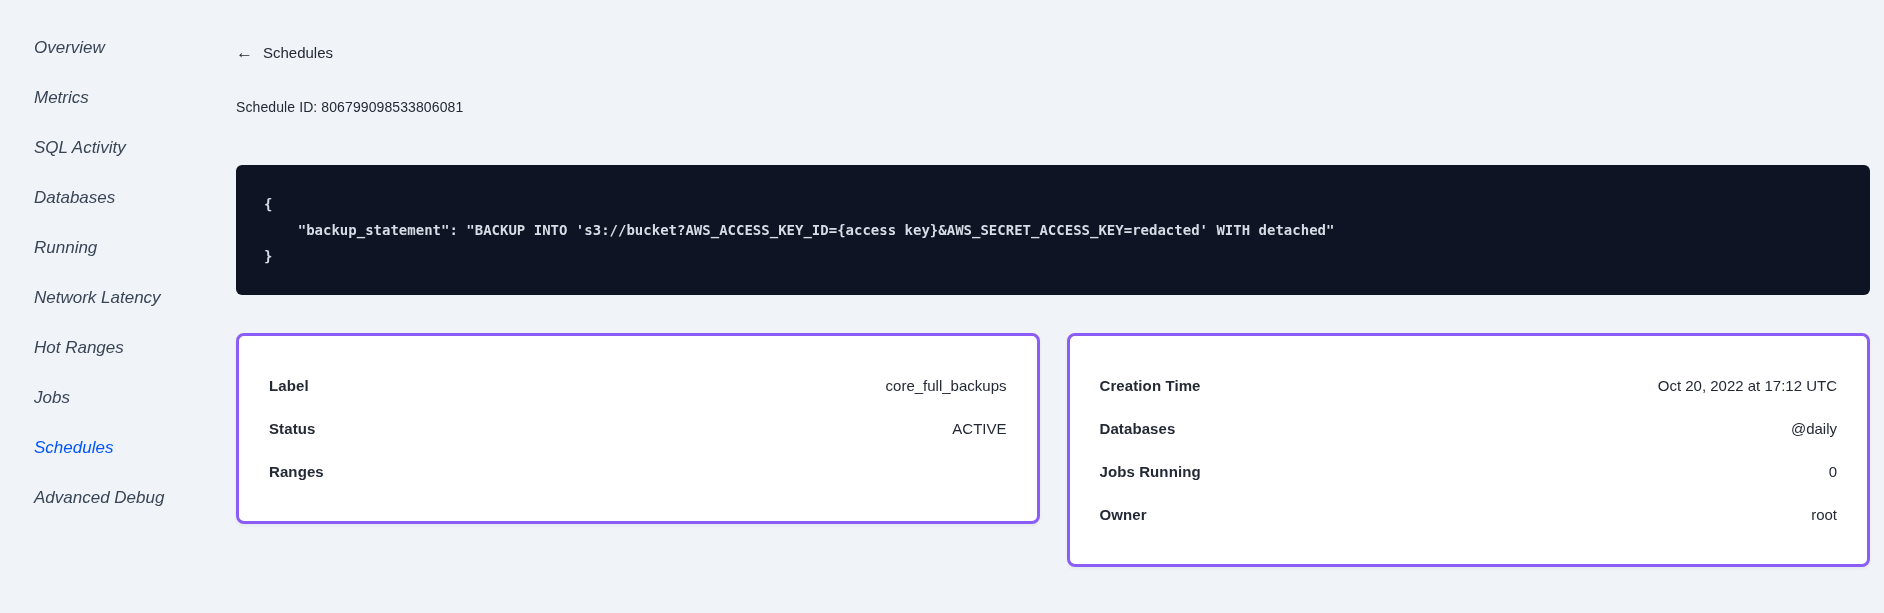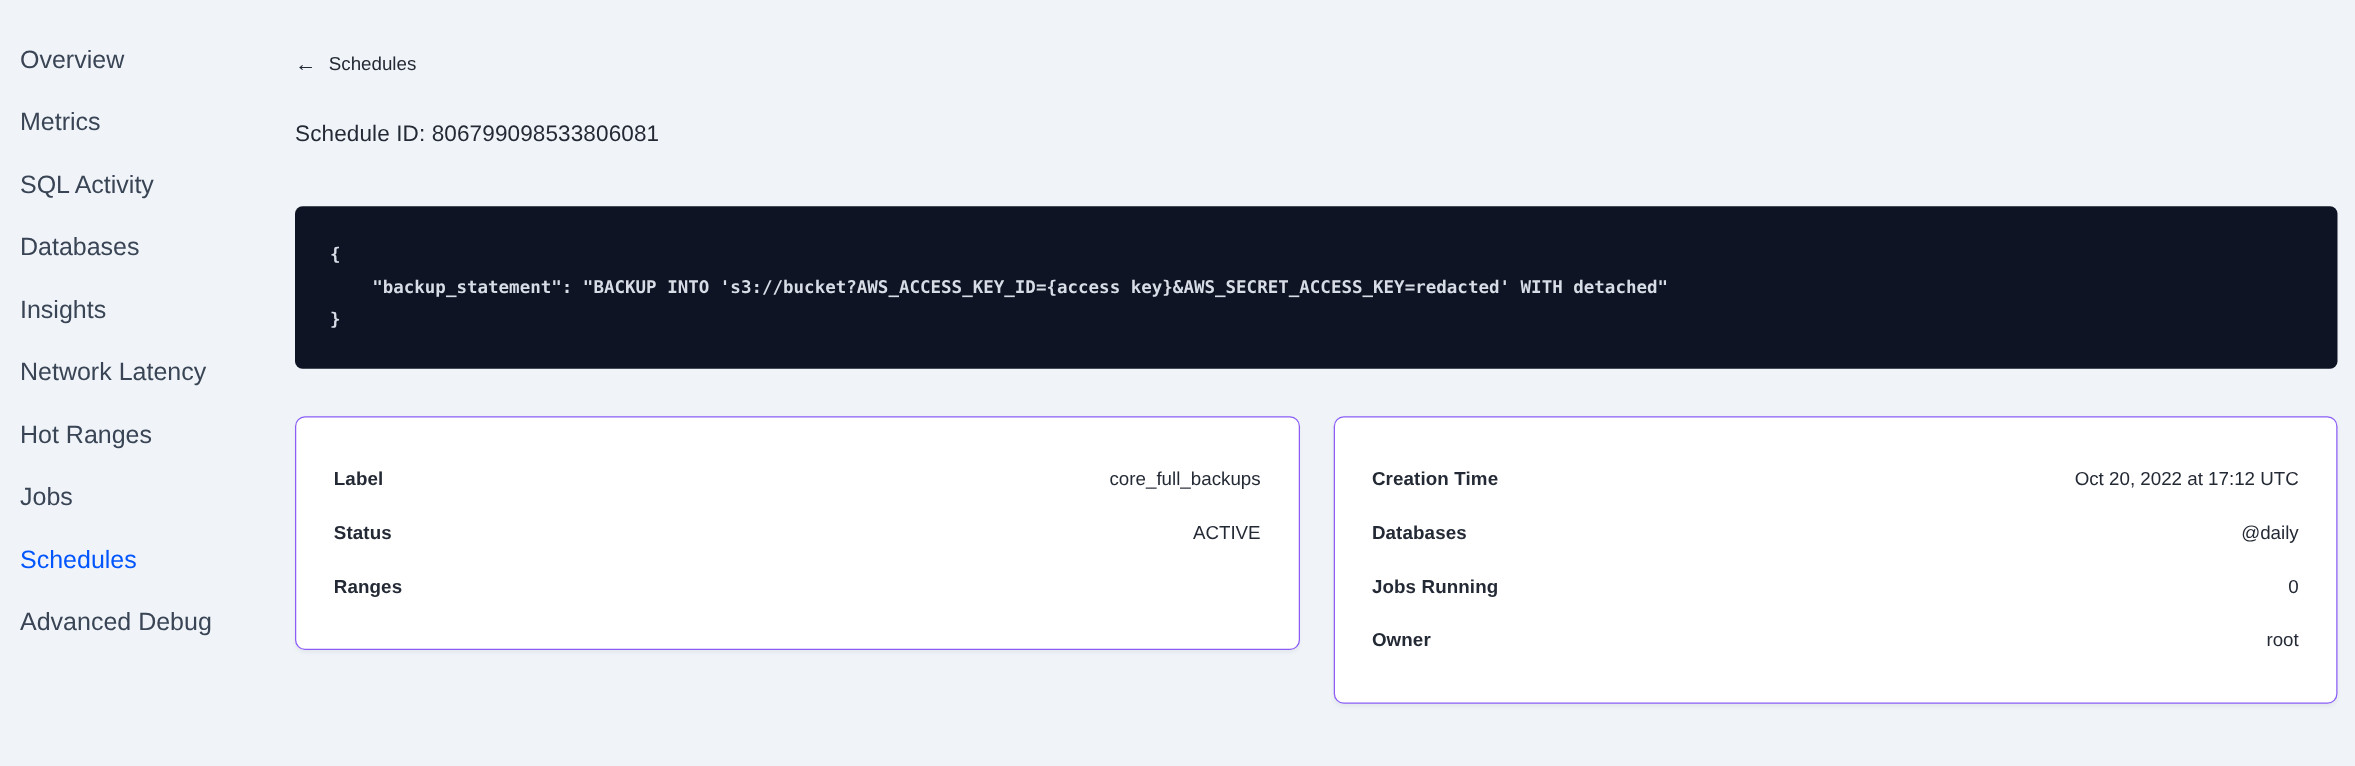--- a/index.html
+++ b/index.html
@@ -10,45 +10,46 @@
     color: #394455;
   }
   .layout { display: flex; width: 100%; height: 100%; }
 
   
   .sidebar { width: 180px; flex: 0 0 180px; padding-top: 23px; }
   .nav-item {
     height: 50px;
     display: flex;
     align-items: center;
-    padding-left: 16px;
-    font-size: 20px;
+    padding-left: 34px;
+    font-size: 17px;
     color: #394455;
     cursor: pointer;
     white-space: nowrap;
+    font-style: italic;
   }
   .nav-item.active { color: #0055ff; }
 
   
   .main { flex: 1; padding: 44px 14px 0 56px; min-width: 0; }
 
   .back-link {
     display: inline-flex;
     align-items: center;
     gap: 10px;
     font-size: 15px;
     color: #242a35;
     cursor: pointer;
     line-height: 16px;
   }
   .back-arrow { font-size: 17px; line-height: 16px; color: #242a35; }
 
   .page-title {
     margin-top: 33px;
-    font-size: 18px;
+    font-size: 14px;
     font-weight: 500;
     line-height: 24px;
     color: #242a35;
     letter-spacing: 0.1px;
   }
 
   .code-block {
     margin-top: 46px;
     background: #0e1423;
     border-radius: 6px;
@@ -66,21 +67,21 @@
 
   .cards {
     margin-top: 38px;
     display: grid;
     grid-template-columns: 1fr 1fr;
     gap: 27px;
     align-items: start;
   }
   .card {
     background: #ffffff;
-    border: 1px solid #8b5cf6;
+    border: 3px solid #8b5cf6;
     border-radius: 8px;
     padding: 28px 30px;
     box-shadow: 0 2px 3px rgba(56, 76, 108, 0.06);
   }
   .card-row {
     height: 43px;
     display: flex;
     align-items: center;
     justify-content: space-between;
   }
@@ -100,21 +101,21 @@
 </head>
 <body>
 
 <div class="layout">
 
   <nav class="sidebar">
     <div class="nav-item">Overview</div>
     <div class="nav-item">Metrics</div>
     <div class="nav-item">SQL Activity</div>
     <div class="nav-item">Databases</div>
-    <div class="nav-item">Insights</div>
+    <div class="nav-item">Running</div>
     <div class="nav-item">Network Latency</div>
     <div class="nav-item">Hot Ranges</div>
     <div class="nav-item">Jobs</div>
     <div class="nav-item active">Schedules</div>
     <div class="nav-item">Advanced Debug</div>
   </nav>
 
   <main class="main">
 
     <div class="back-link">

